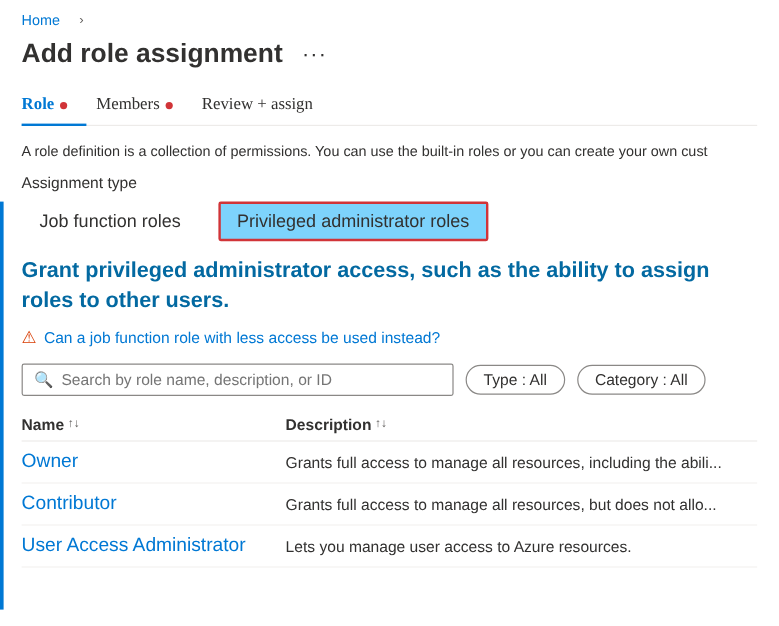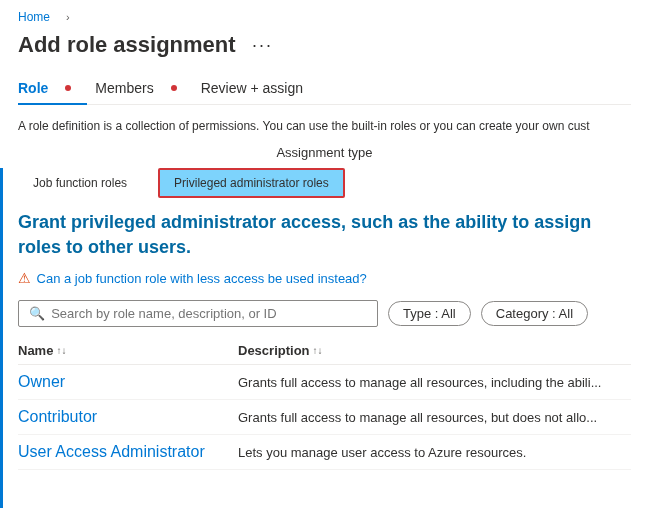--- a/index.html
+++ b/index.html
@@ -57,21 +57,22 @@
     }
     .tab {
       padding: 8px 16px 8px 0;
       font-size: 14px;
       cursor: pointer;
       color: #323130;
       position: relative;
       margin-right: 8px;
       display: flex;
       align-items: center;
-      gap: 15px;
+      gap: 3px;
+      font-family: Liberation Serif, serif;
     }
     .tab.active {
       color: #0078d4;
       font-weight: 600;
     }
     .tab.active::after {
       content: '';
       position: absolute;
       bottom: -1px;
       left: 0;
@@ -92,31 +93,30 @@
       font-size: 12px;
       color: #323130;
       margin-bottom: 10px;
       line-height: 1.5;
     }
     .assignment-type-label {
       font-size: 13px;
       color: #323130;
       margin-bottom: 8px;
       font-weight: 400;
-      text-align: center;
     }
     .role-type-row {
       display: flex;
       align-items: center;
       gap: 16px;
       margin-bottom: 12px;
     }
     .role-type-option {
       padding: 6px 14px;
-      font-size: 12px;
+      font-size: 15px;
       cursor: pointer;
       color: #323130;
       border: 1px solid transparent;
       border-radius: 2px;
       text-align: center;
     }
     .role-type-option.selected {
       border: 2px solid #d13438;
       color: #323130;
       font-weight: 500;

